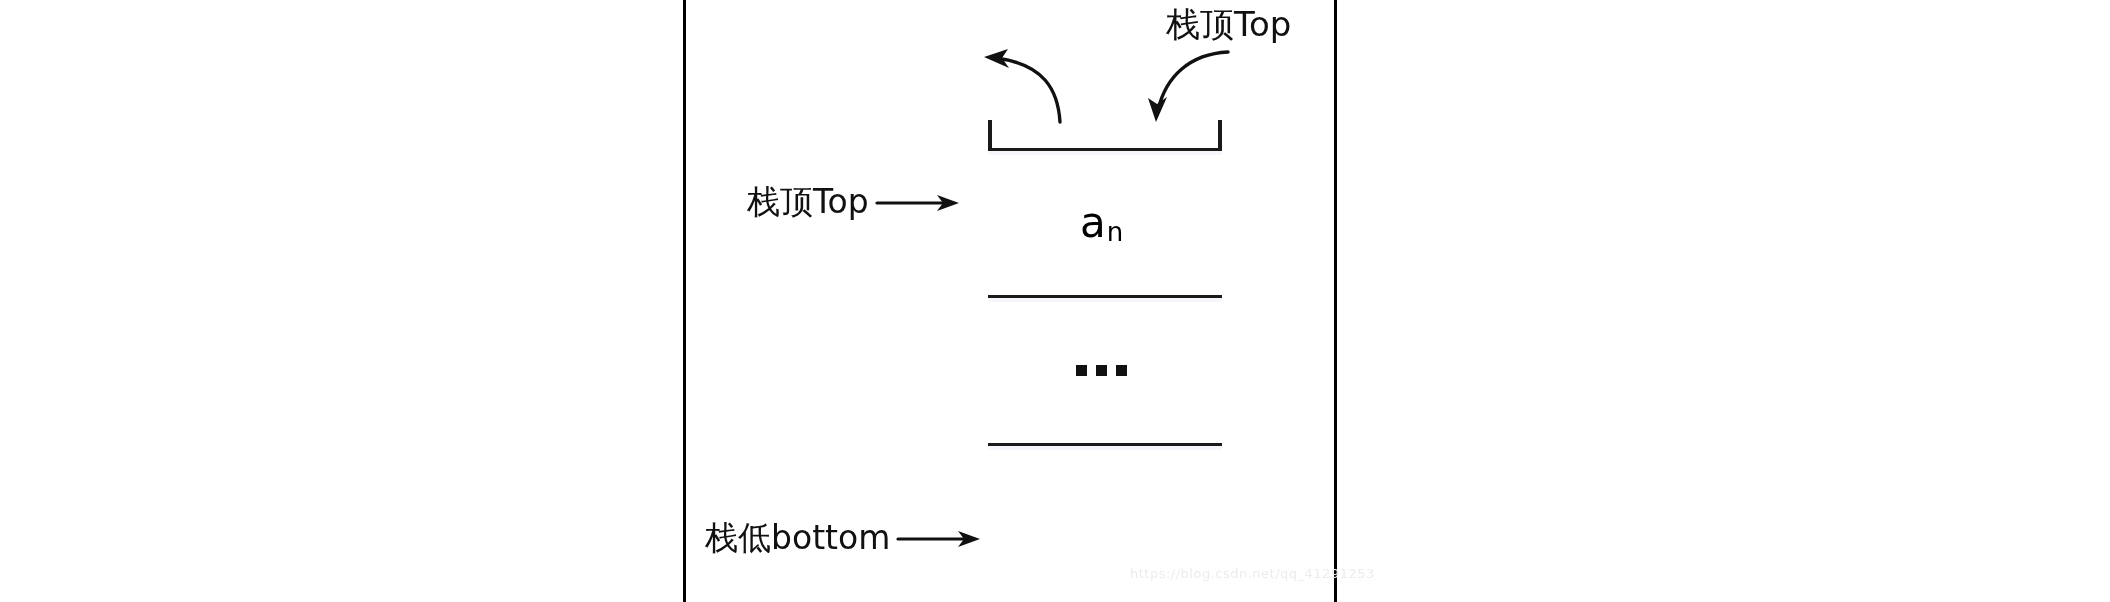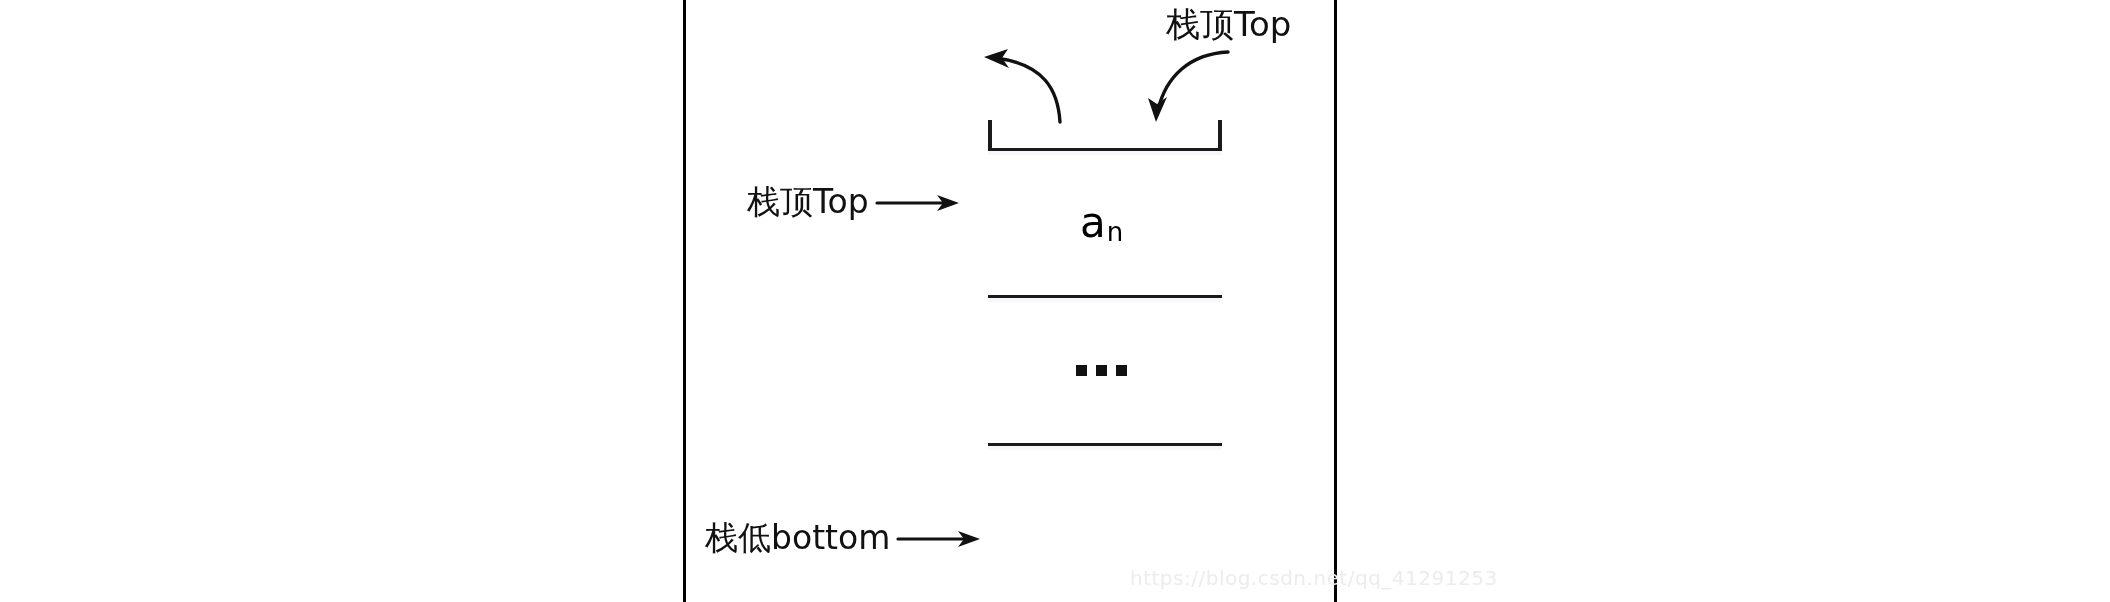--- a/index.html
+++ b/index.html
@@ -63,21 +63,21 @@
   .side-lbl .txt{margin-right:6px;}
   .side-lbl-top{left:747px;top:180px;}
   .side-lbl-bottom{left:705px;top:516px;}
 
   .arrow-svg{display:block;}
 
   
   .curve{position:absolute;left:940px;top:28px;}
   .watermark{
     position:absolute;left:1130px;top:566px;
-    font-size:20px;color:#ececec;letter-spacing:0.5px;
+    font-size:13px;color:#ececec;letter-spacing:0.5px;
     font-family:"DejaVu Sans","Liberation Sans",sans-serif;
     white-space:nowrap;user-select:none;
   }
 </style>
 </head>
 <body>
 
 <div class="canvas">
 
   <div class="rule rule-left"></div>

